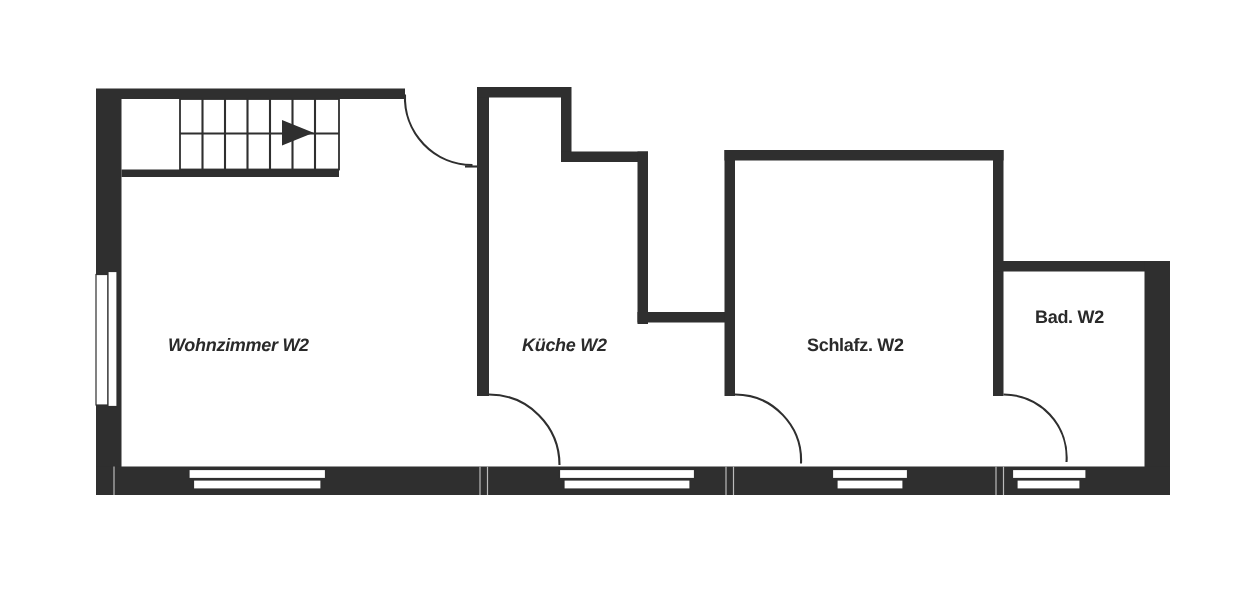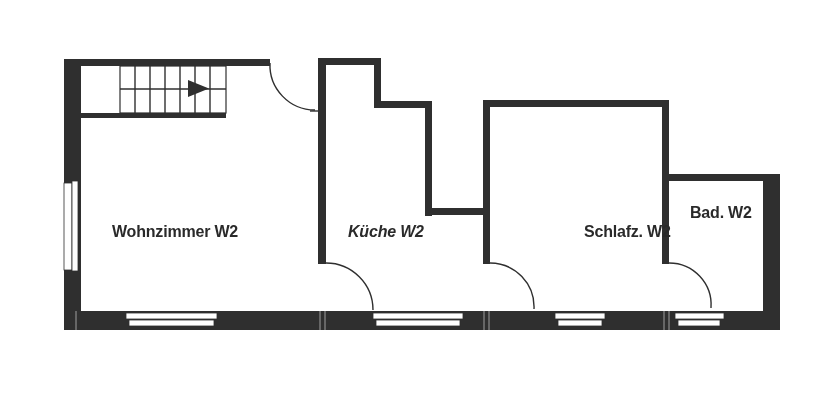--- a/index.html
+++ b/index.html
@@ -5,21 +5,21 @@
   html, body { margin: 0; padding: 0; background: #ffffff; }
   body { width: 839px; height: 400px; overflow: hidden; position: relative; }
   svg { position: absolute; left: 0; top: 0; }
   .wall { fill: #2f2f2f; }
   .thin { stroke: #2f2f2f; fill: none; stroke-width: 1.4; }
   .win { fill: #ffffff; stroke: #2f2f2f; stroke-width: 0.8; }
   .label {
     position: absolute;
     font-family: "Liberation Sans", sans-serif;
     font-weight: bold;
-    font-size: 16px;
+    font-size: 12px;
     color: #2a2a2a;
     white-space: nowrap;
     letter-spacing: -0.2px;
     text-align: right;
   }
 </style>
 </head>
 <body>
 
 <svg width="839" height="400" viewBox="0 0 839 400" xmlns="http://www.w3.org/2000/svg">
@@ -88,16 +88,16 @@
     <line x1="320" y1="311" x2="320" y2="330" stroke="#bbbbbb" stroke-width="0.8"></line>
     <line x1="325" y1="311" x2="325" y2="330" stroke="#bbbbbb" stroke-width="0.8"></line>
     <line x1="484" y1="311" x2="484" y2="330" stroke="#bbbbbb" stroke-width="0.8"></line>
     <line x1="489" y1="311" x2="489" y2="330" stroke="#bbbbbb" stroke-width="0.8"></line>
     <line x1="664" y1="311" x2="664" y2="330" stroke="#bbbbbb" stroke-width="0.8"></line>
     <line x1="669" y1="311" x2="669" y2="330" stroke="#bbbbbb" stroke-width="0.8"></line>
     <line x1="76" y1="311" x2="76" y2="330" stroke="#bbbbbb" stroke-width="0.8"></line>
   </g>
 </svg>
 
-<div class="label" style="left:112px; top:223px;">Wohnzimmer W2</div>
+<div class="label" style="left:112px; top:223px;font-style:italic;">Wohnzimmer W2</div>
 <div class="label" style="left:348px; top:223px;font-style:italic;">Küche W2</div>
-<div class="label" style="left:584px; top:223px;">Schlafz. W2</div>
+<div class="label" style="left:538px; top:223px;">Schlafz. W2</div>
 <div class="label" style="left:690px; top:204px;">Bad. W2</div>
 
 </body></html>

